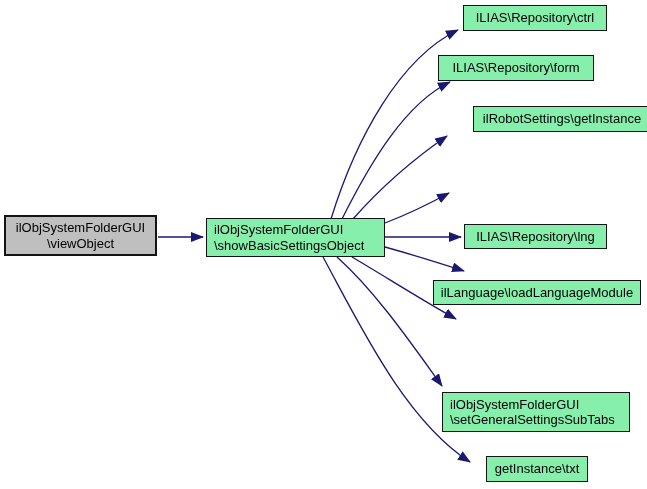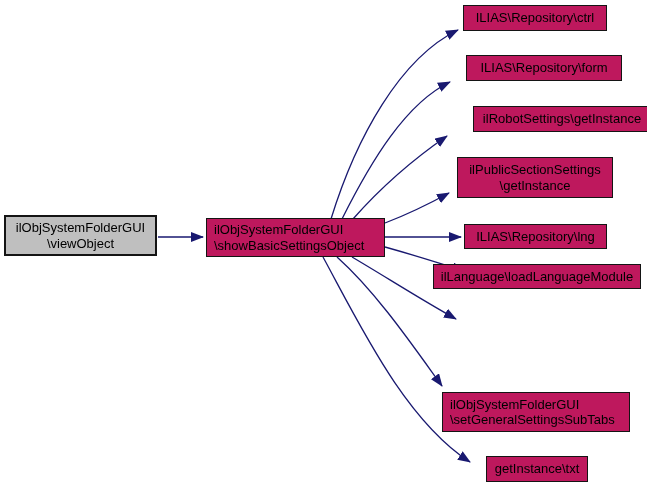--- a/index.html
+++ b/index.html
@@ -4,21 +4,21 @@
 <style>
   html,body{margin:0;padding:0;background:#ffffff;}
   .stage{
     position:relative;width:647px;height:489px;background:#ffffff;
     font-family:"Liberation Sans", sans-serif;overflow:hidden;
   }
   svg.edges{position:absolute;left:0;top:0;width:647px;height:489px;}
   path.edge{fill:none;stroke:#191970;stroke-width:1.3px;}
   .node{
     position:absolute;box-sizing:border-box;
-    background:#be185d;border:1.4px solid #141414;color:#000000;
+    background:#86efac;border:1.4px solid #141414;color:#000000;
     font-size:13px;line-height:15.5px;white-space:pre-line;
     display:flex;align-items:center;justify-content:center;text-align:center;
   }
   .node.align-left{justify-content:flex-start;text-align:left;padding-left:7px;}
   .node.root{background:#bfbfbf;border-width:2px;}
 </style>
 </head>
 <body>
 
 <div class="stage">
@@ -42,30 +42,28 @@
   </svg>
 
   <div class="node root" style="left:4px;top:215px;width:153px;height:41px;">ilObjSystemFolderGUI
 \viewObject</div>
 
   <div class="node align-left" style="left:206px;top:218px;width:179px;height:39px;">ilObjSystemFolderGUI
 \showBasicSettingsObject</div>
 
   <div class="node" style="left:463px;top:5px;width:144px;height:26px;">ILIAS\Repository\ctrl</div>
 
-  <div class="node" style="left:466px;top:55px;width:156px;height:26px;">ILIAS\Repository\form</div>
+  <div class="node" style="left:438px;top:55px;width:156px;height:26px;">ILIAS\Repository\form</div>
 
   <div class="node" style="left:444px;top:106px;width:178px;height:26px;margin-left:29px;">ilRobotSettings\getInstance</div>
 
-  <div class="node" style="left:457px;top:157px;width:156px;height:41px;">ilPublicSectionSettings
-\getInstance</div>
 
   <div class="node" style="left:464px;top:224px;width:143px;height:25px;">ILIAS\Repository\lng</div>
 
-  <div class="node" style="left:433px;top:264px;width:208px;height:25px;">ilLanguage\loadLanguageModule</div>
+  <div class="node" style="left:433px;top:280px;width:208px;height:25px;">ilLanguage\loadLanguageModule</div>
 
 
   <div class="node align-left" style="left:442px;top:392px;width:188px;height:40px;">ilObjSystemFolderGUI
 \setGeneralSettingsSubTabs</div>
 
   <div class="node" style="left:486px;top:456px;width:102px;height:26px;">getInstance\txt</div>
 
 </div>
 
 </body></html>

